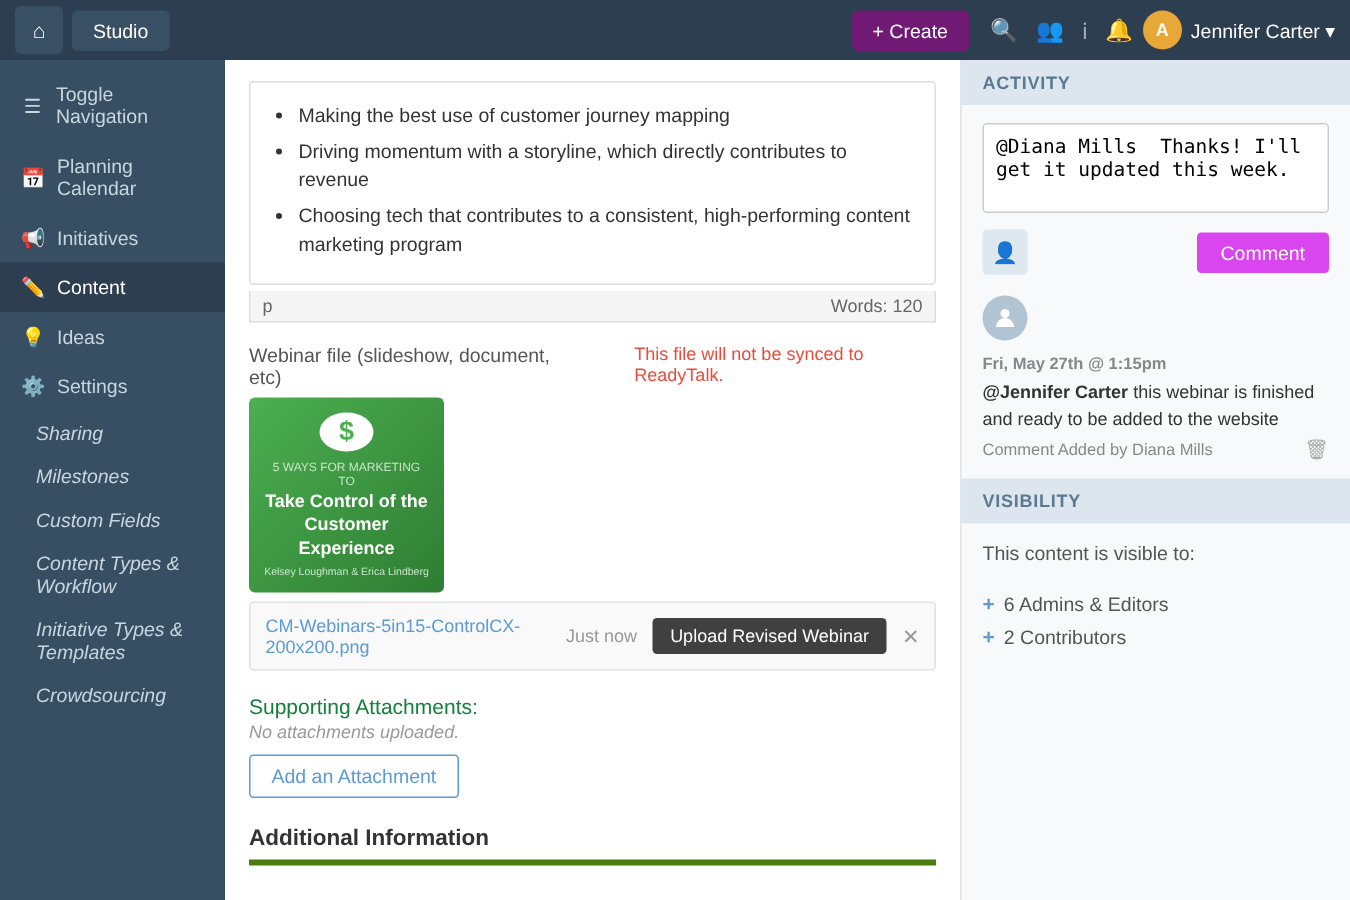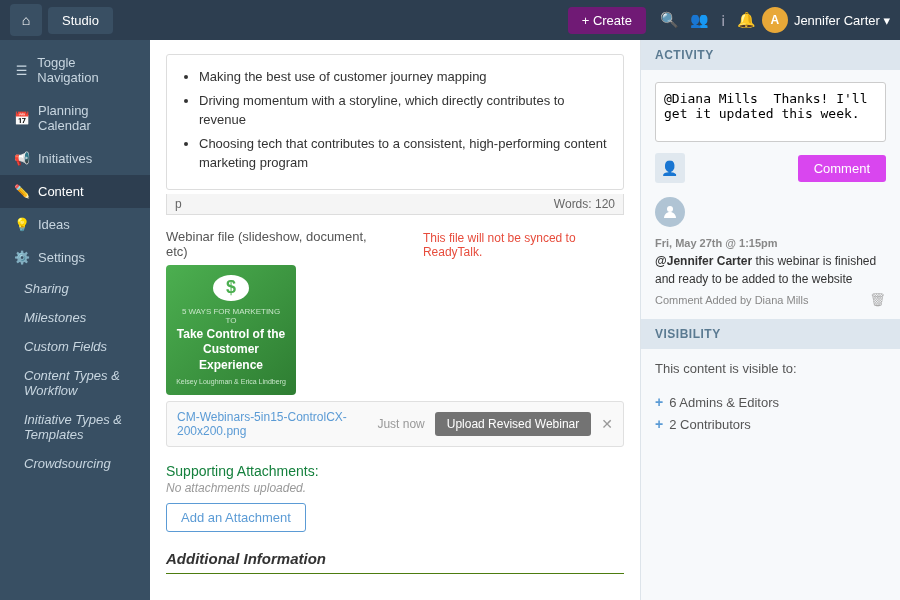--- a/index.html
+++ b/index.html
@@ -134,21 +134,21 @@
       justify-content: space-between;
     }
     .word-count { font-size: 12px; color: #666; }
 
     .section-label {
       font-size: 13px;
       color: #555;
       margin: 14px 0 6px;
       display: flex;
       justify-content: space-between;
-      align-items: flex-end;
+      align-items: flex-start;
       gap: 46px;
     }
     .warning-text { color: #e74c3c; font-size: 12px; }
 
     
     .webinar-image {
       width: 130px;
       height: 130px;
       background: linear-gradient(135deg, #4caf50 0%, #2e7d32 100%);
       border-radius: 4px;
@@ -196,21 +196,21 @@
       gap: 10px;
       padding: 8px 10px;
       background: #f9f9f9;
       border: 1px solid #e0e0e0;
       border-radius: 3px;
       margin-top: 6px;
     }
     .file-name { color: #5b9bd5; font-size: 12px; flex: 1; }
     .file-time { color: #999; font-size: 12px; }
     .upload-btn {
-      background: #737373;
+      background: #404040;
       color: white;
       border: none;
       padding: 5px 12px;
       border-radius: 3px;
       font-size: 12px;
       cursor: pointer;
     }
     .close-x { color: #999; cursor: pointer; font-size: 14px; }
 
     
@@ -226,22 +226,21 @@
       font-size: 13px;
       cursor: pointer;
     }
 
     .additional-info {
       font-size: 15px;
       font-weight: 600;
       color: #333;
       margin-top: 18px;
       padding-bottom: 6px;
-      border-bottom: 1px solid #4d7c0f;
-      font-style: italic;
+      border-bottom: 4px solid #4d7c0f;
     }
 
     
     .right-panel {
       width: 260px;
       background: #f7f9fb;
       border-left: 1px solid #dde4ea;
       overflow-y: auto;
       flex-shrink: 0;
       padding: 0;

